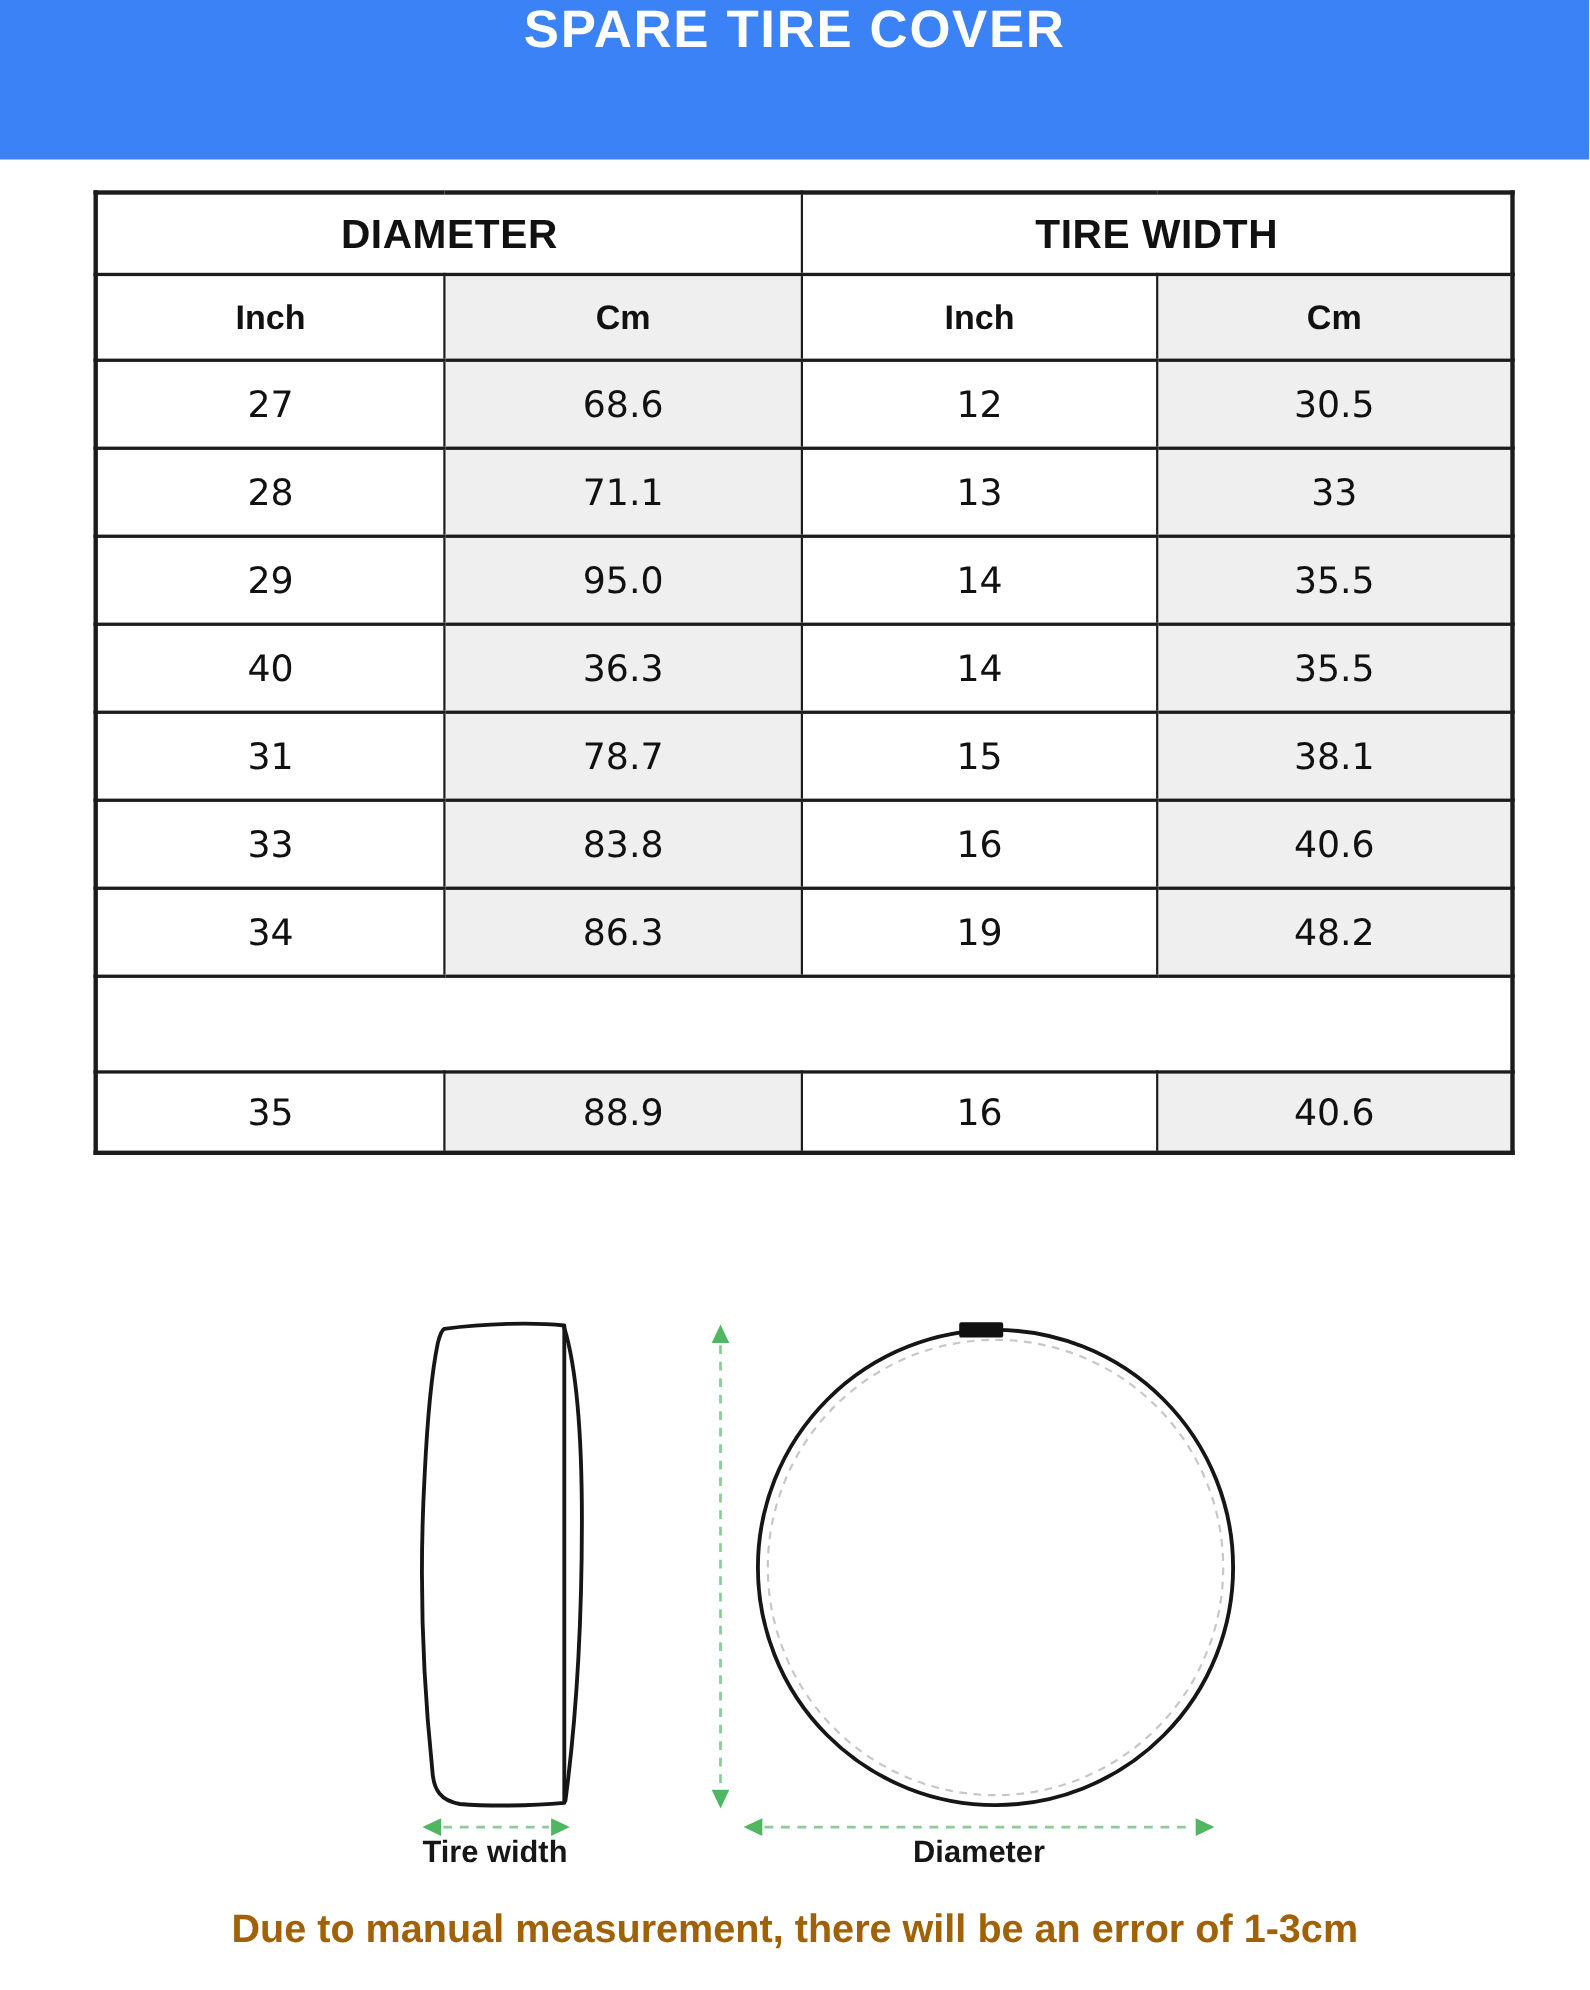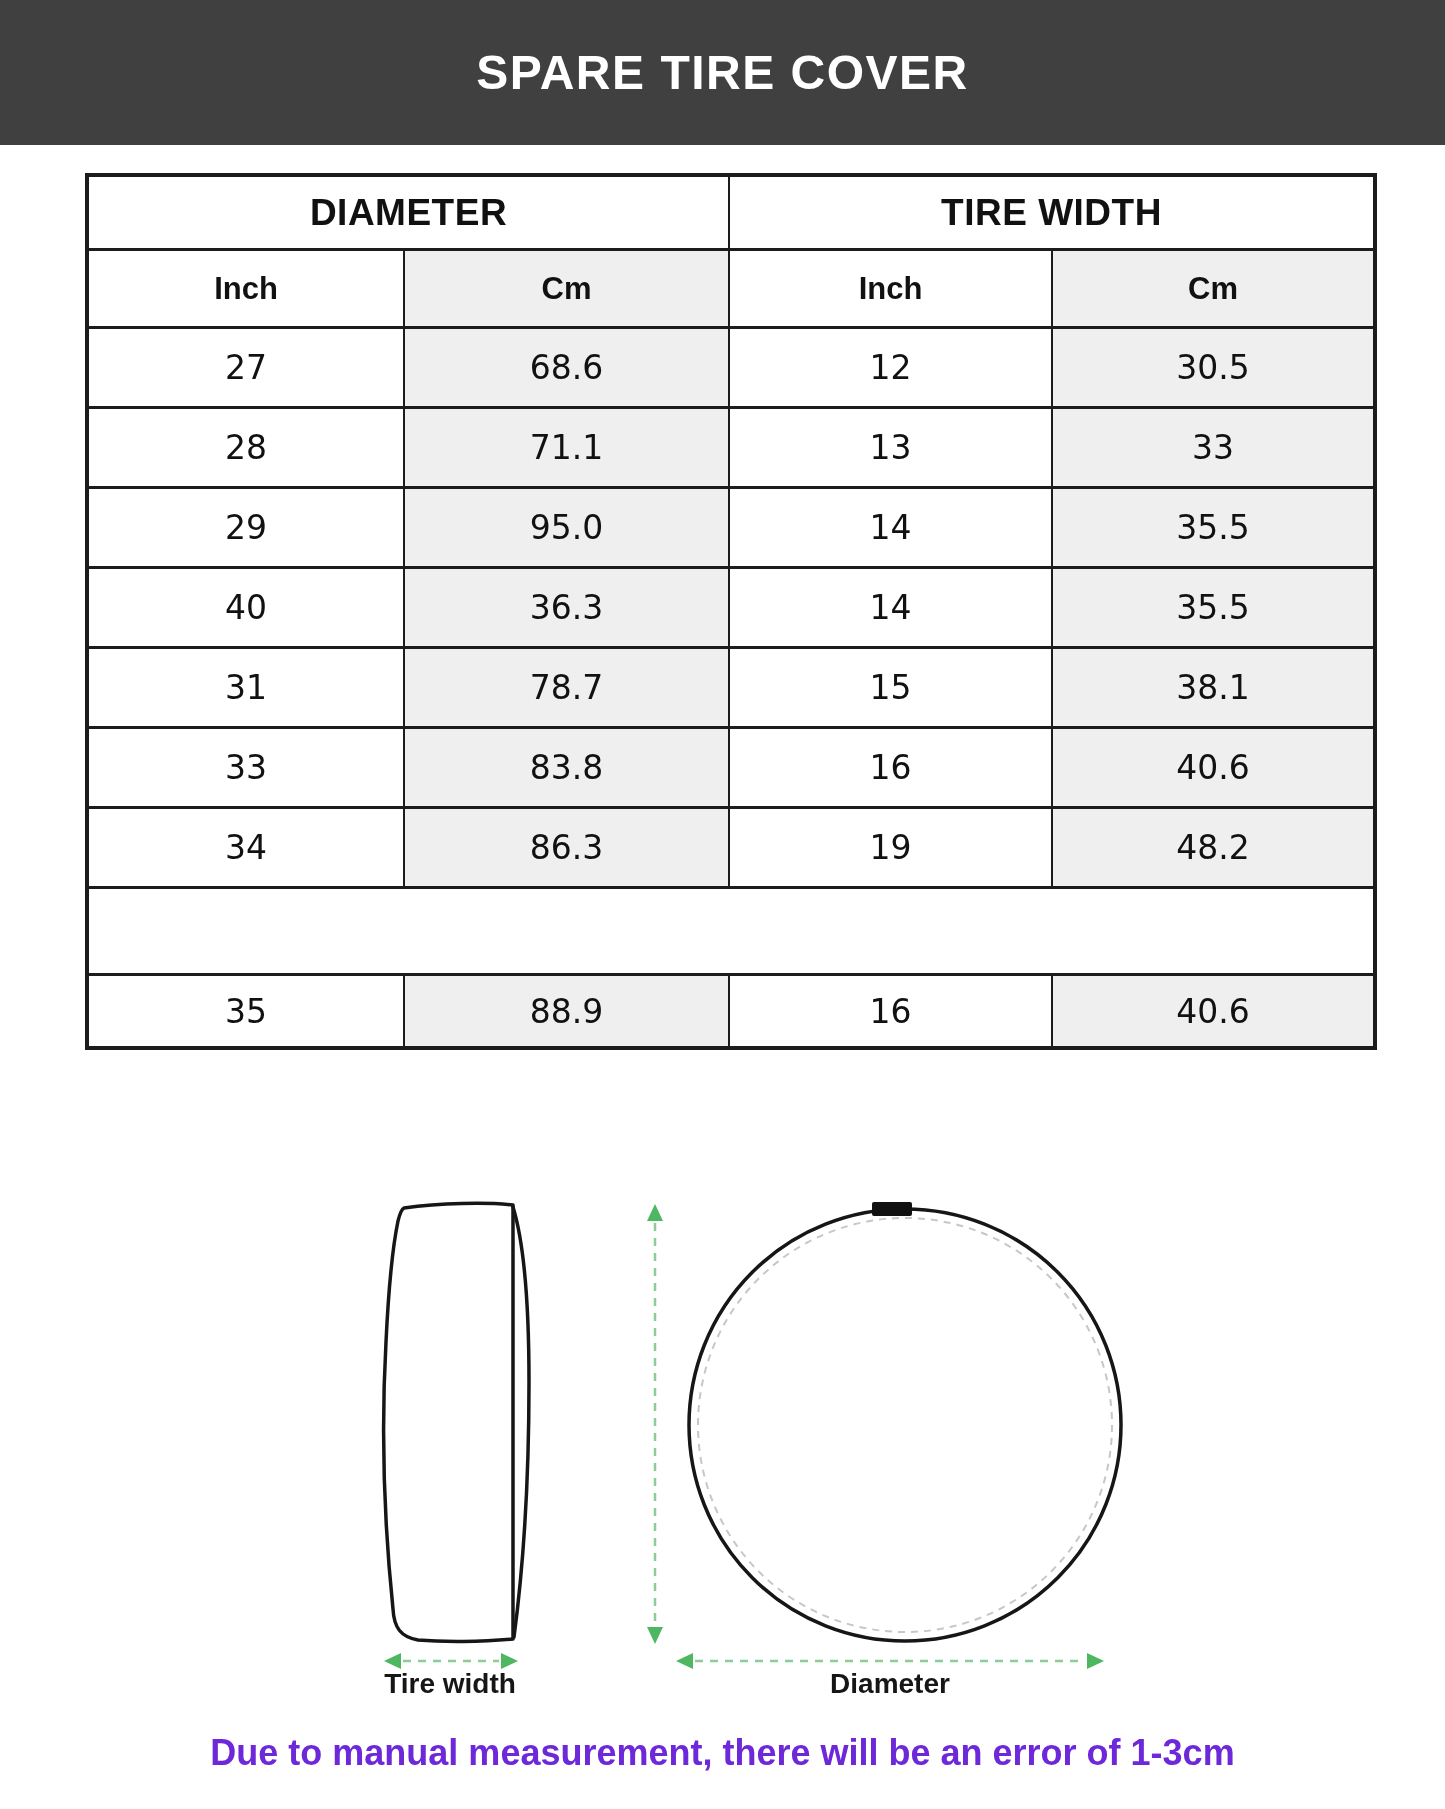--- a/index.html
+++ b/index.html
@@ -3,21 +3,21 @@
 <meta charset="utf-8">
 <style>
   html,body{margin:0;padding:0;background:#ffffff;}
   .page{
     position:relative;width:1445px;height:1809px;background:#ffffff;overflow:hidden;
     font-family:"Liberation Sans",sans-serif;color:#111;
   }
   
   .banner{
     position:absolute;left:0;top:0;width:100%;height:145px;
-    background:#404040;display:flex;align-items:center;justify-content:center;
+    background:#3b82f6;display:flex;align-items:flex-start;justify-content:center;
   }
   .banner h1{
     margin:0;color:#ffffff;font-size:48px;font-weight:bold;letter-spacing:1.5px;
   }
   
   .size-table{
     position:absolute;left:85px;top:173px;width:1288px;
     border-collapse:collapse;table-layout:fixed;text-align:center;
     border:4px solid #1c1c1c;
   }
@@ -35,21 +35,21 @@
   .diagram{position:absolute;left:0;top:0;width:1445px;height:1809px;pointer-events:none;}
   .diag-label{
     position:absolute;top:1668px;width:240px;text-align:center;
     font-size:28px;font-weight:bold;color:#161616;
   }
   .label-tirewidth{left:330px;}
   .label-diameter{left:770px;}
   
   .footnote{
     position:absolute;left:0;top:1732px;width:100%;text-align:center;
-    font-size:36px;font-weight:bold;color:#6d28d9;
+    font-size:36px;font-weight:bold;color:#a16207;
   }
 </style>
 </head>
 <body>
 
 <div class="page">
 
   <header class="banner">
     <h1>SPARE TIRE COVER</h1>
   </header>

